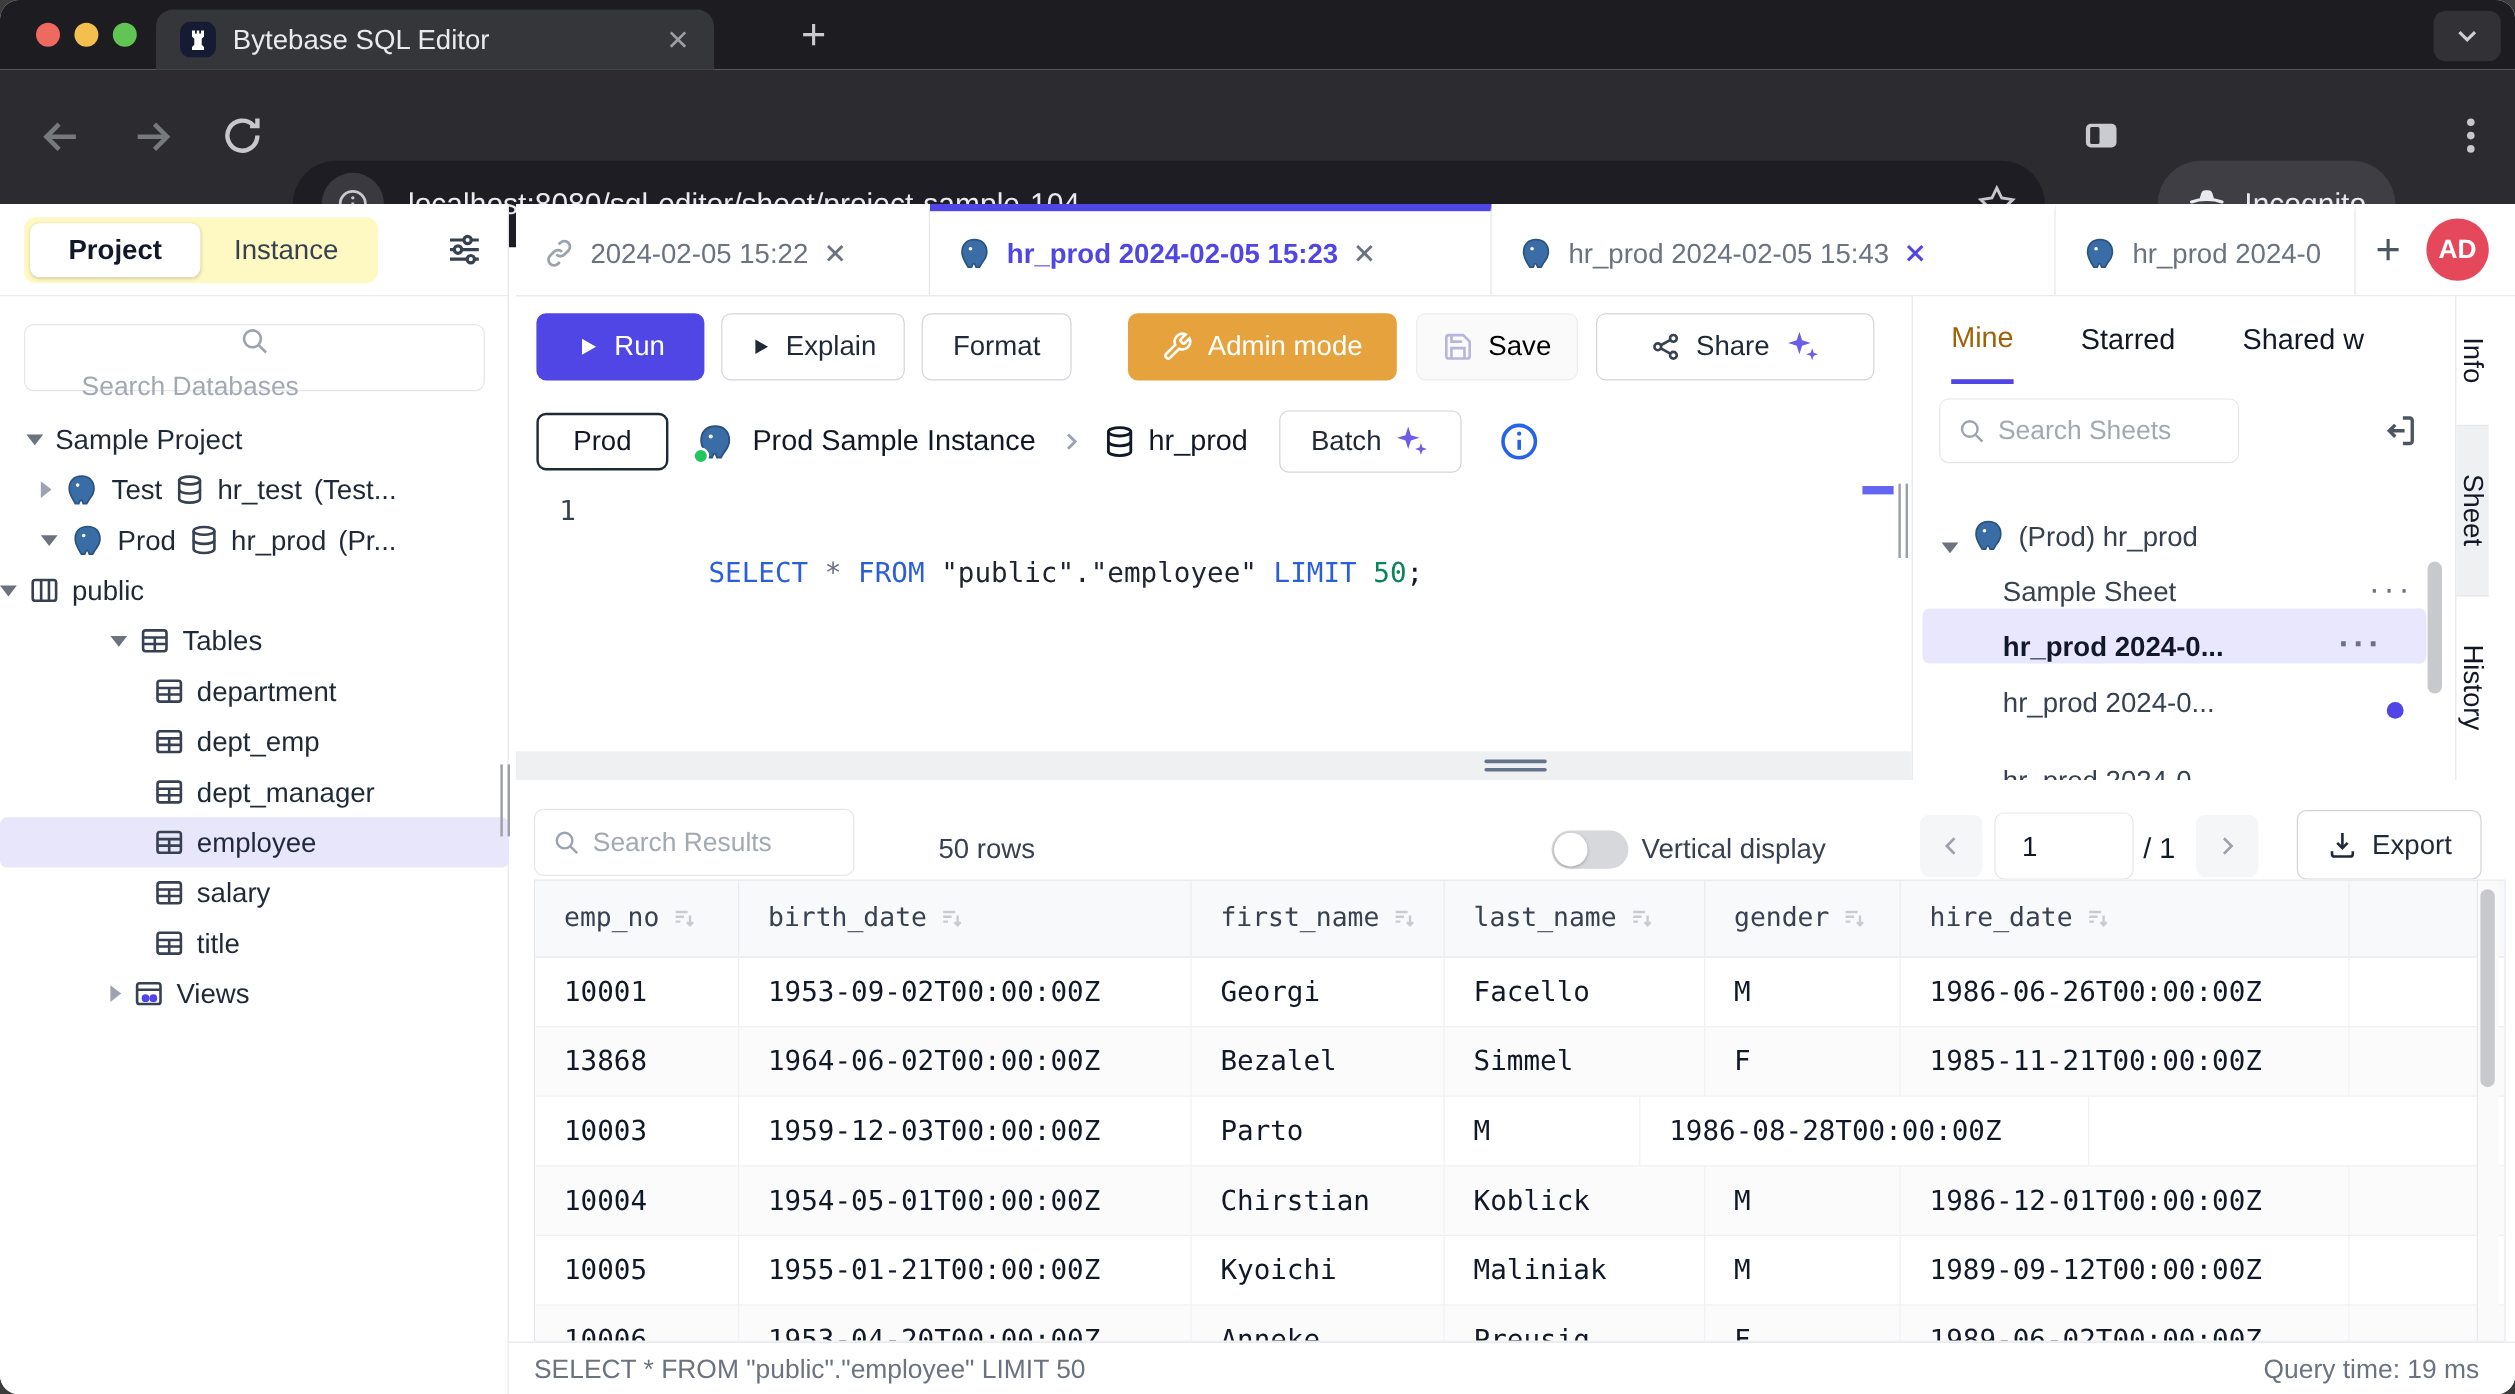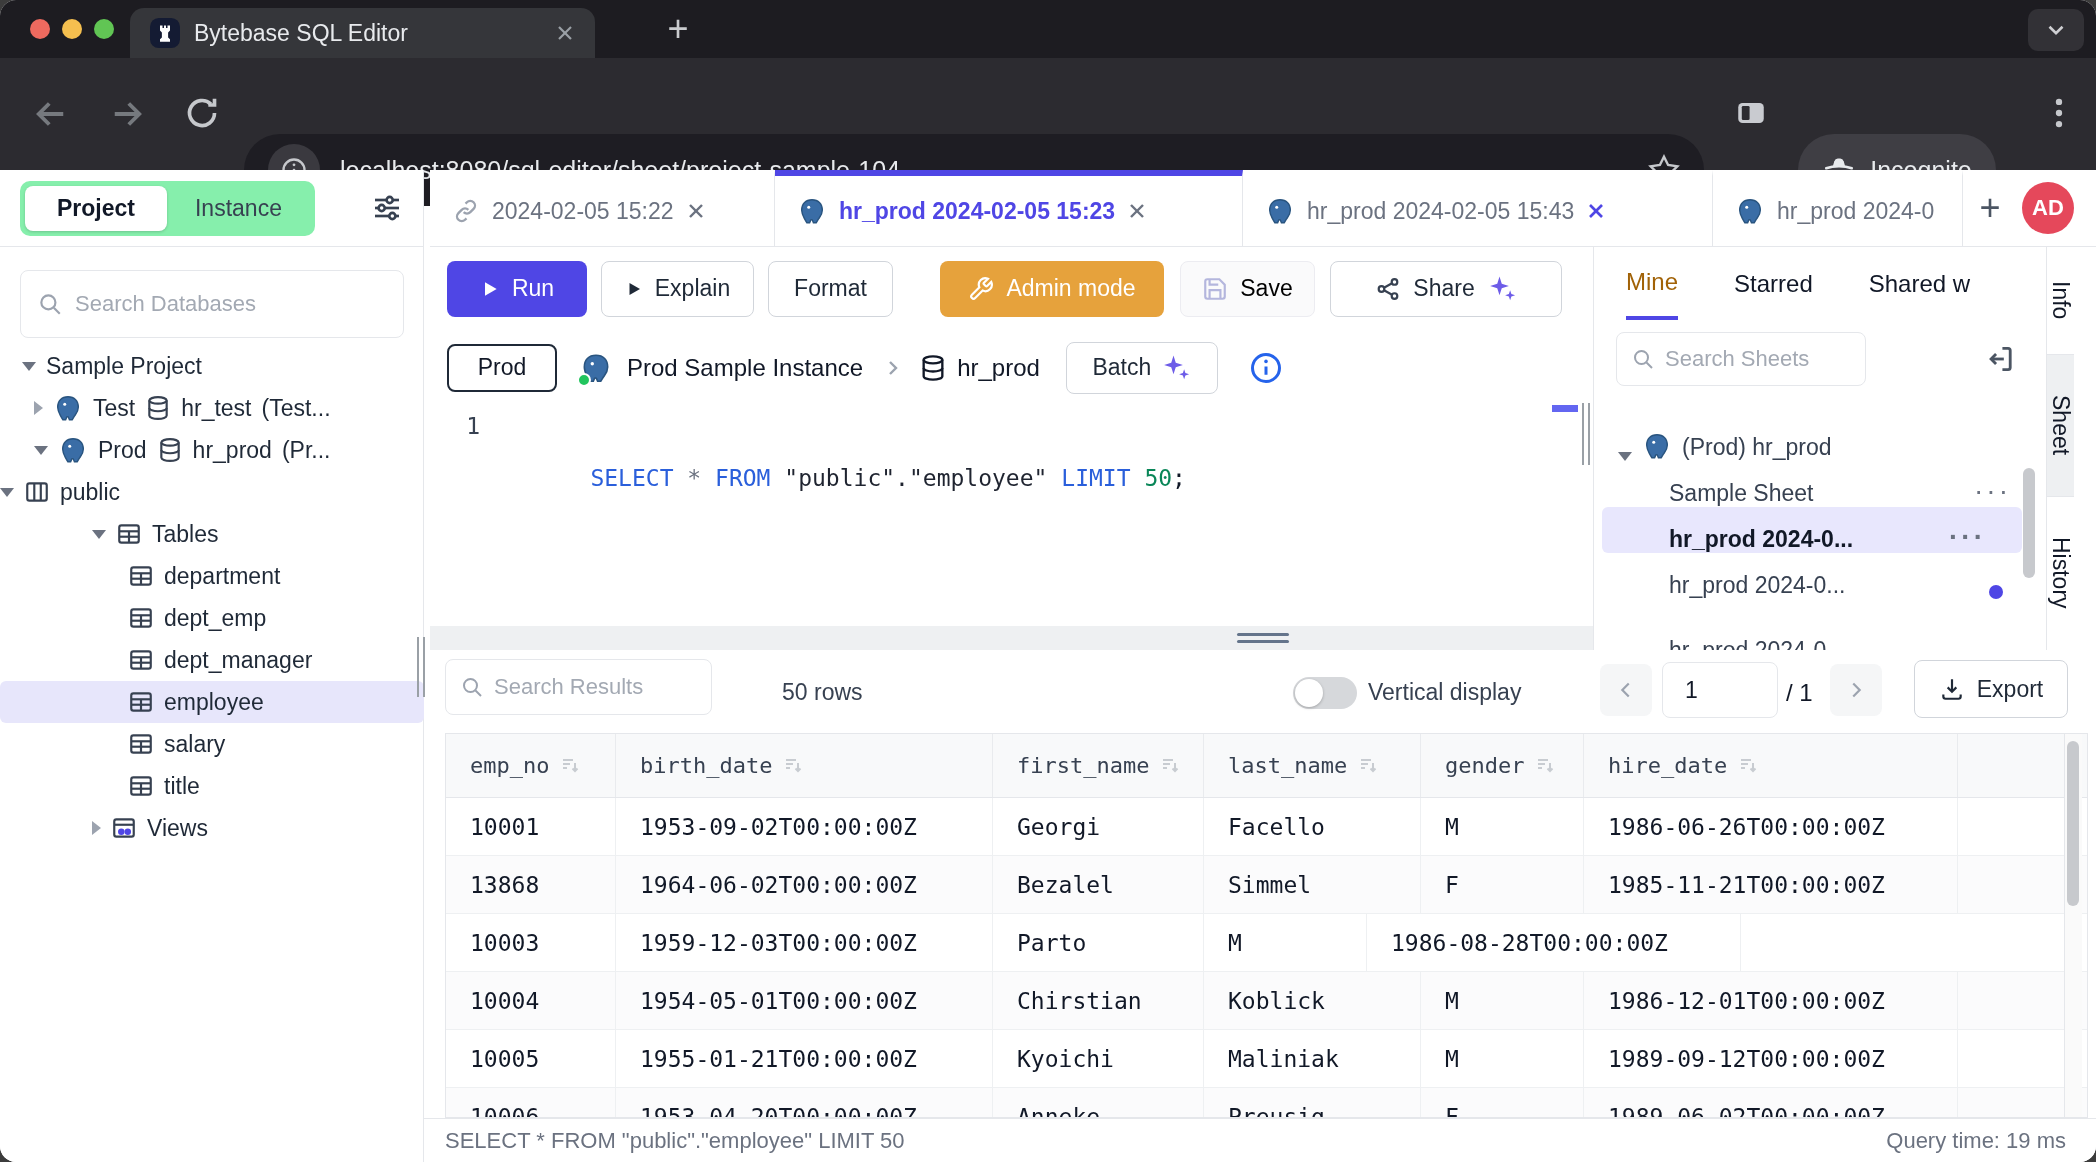--- a/index.html
+++ b/index.html
@@ -38,27 +38,27 @@
     border-top:6px solid transparent; font-size:23px; color:#6b7280; overflow:hidden; }
   .atab .lbl{ white-space:nowrap; overflow:hidden; }
   .atab.active{ border-top-color:#4f46e5; color:#4f46e5; font-weight:bold; }
   .plusbtn{ width:54px; display:flex; align-items:center; justify-content:center; font-size:36px; color:#4b5563; }
   .avatar{ width:52px; height:52px; border-radius:50%; background:#e5485b; color:#fff; font-size:22px;
     font-weight:bold; display:flex; align-items:center; justify-content:center; margin:auto 22px auto auto; }
 
   
   .sb-header{ left:0; top:170px; width:424px; height:77px; border-bottom:1px solid #e5e7eb;
     border-right:1px solid #e5e7eb; background:#fff; display:flex; align-items:center; padding:0 20px; }
-  .seg{ background:#86efac; border-radius:10px; padding:5px; display:flex; align-items:flex-start; }
+  .seg{ background:#fef9c3; border-radius:10px; padding:5px; display:flex; align-items:flex-start; }
   .seg .on{ background:#fff; border-radius:8px; box-shadow:0 1px 3px rgba(0,0,0,.18); padding:9px 32px;
     font-size:23px; font-weight:bold; color:#111827; }
   .seg .off{ padding:9px 28px; font-size:23px; color:#374151; }
   .sidebar{ left:0; top:247px; width:424px; height:915px; background:#fff; border-right:1px solid #e5e7eb; }
-  .sb-search{ position:absolute; left:20px; top:23px; width:384px; height:68px; border:1px solid #e5e7eb;
-    border-radius:8px; display:flex; align-items:center; padding:0 16px; gap:12px; }
+  .sb-search{ position:absolute; left:20px; top:23px; width:384px; height:56px; border:1px solid #e5e7eb;
+    border-radius:8px; display:flex; align-items:center; padding:0 16px; gap:12px;flex-direction:column; }
   .sb-search input, .rs-search input, .sh-search input{ border:0; outline:0; flex:1; font-size:22px;
     color:#374151; font-family:"Liberation Sans",sans-serif; background:transparent; min-width:0; }
   .sb-search input::placeholder, .rs-search input::placeholder, .sh-search input::placeholder{ color:#a3a9b3; }
   .trow-tree{ position:absolute; left:0; width:424px; height:42px; display:flex; align-items:center;
     gap:10px; font-size:23px; color:#1f2937; white-space:nowrap; }
   .trow-tree.sel{ background:#e7e6fb; border-radius:6px; }
   .tri-d{ width:0; height:0; border-left:7px solid transparent; border-right:7px solid transparent;
     border-top:9px solid #6b7280; }
   .tri-r{ width:0; height:0; border-top:7px solid transparent; border-bottom:7px solid transparent;
     border-left:9px solid #9ca3af; }
@@ -116,21 +116,21 @@
   .side-tabs{ left:2046px; top:247px; width:50px; height:403px; border-left:1px solid #e5e7eb; background:#fff; }
   .vtab{ display:flex; align-items:center; justify-content:center; writing-mode:vertical-rl;
     font-size:23px; color:#111827; border-bottom:1px solid #e5e7eb; }
 
   
   .divider{ left:430px; top:626px; width:1163px; height:24px; background:#eef0f2; }
   .divider .pill{ position:absolute; left:807px; top:7px; width:52px; }
   .divider .pill div{ height:3px; background:#64748b; border-radius:2px; margin-bottom:4px; }
 
   
-  .rs-toolbar{ left:430px; top:652px; width:1666px; height:83px; background:#fff; }
+  .rs-toolbar{ left:430px; top:667px; width:1666px; height:83px; background:#fff; }
   .rs-search{ position:absolute; left:15px; top:7px; width:267px; height:56px; border:1px solid #e5e7eb;
     border-radius:8px; display:flex; align-items:center; padding:0 14px; gap:10px; }
   .rowcount{ position:absolute; left:352px; top:27px; font-size:23px; color:#374151; }
   .toggle{ position:absolute; left:863px; top:25px; width:64px; height:32px; border-radius:16px; background:#d6d8db; }
   .toggle .knob{ position:absolute; left:2px; top:2px; width:28px; height:28px; border-radius:50%;
     background:#fff; box-shadow:0 1px 3px rgba(0,0,0,.25); }
   .vd-label{ position:absolute; left:938px; top:27px; font-size:23px; color:#374151; }
   .pg-btn{ position:absolute; top:12px; width:52px; height:52px; background:#f5f6f7; border-radius:8px;
     display:flex; align-items:center; justify-content:center; }
   .pg-input{ position:absolute; left:1232px; top:10px; width:116px; height:56px; border:1px solid #e5e7eb;

